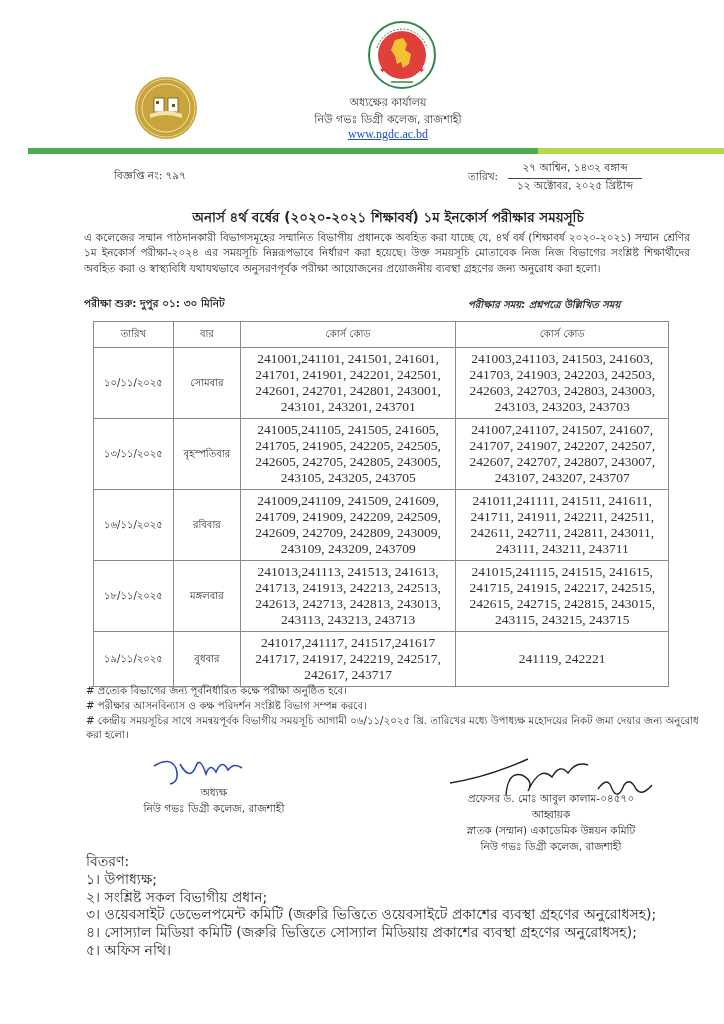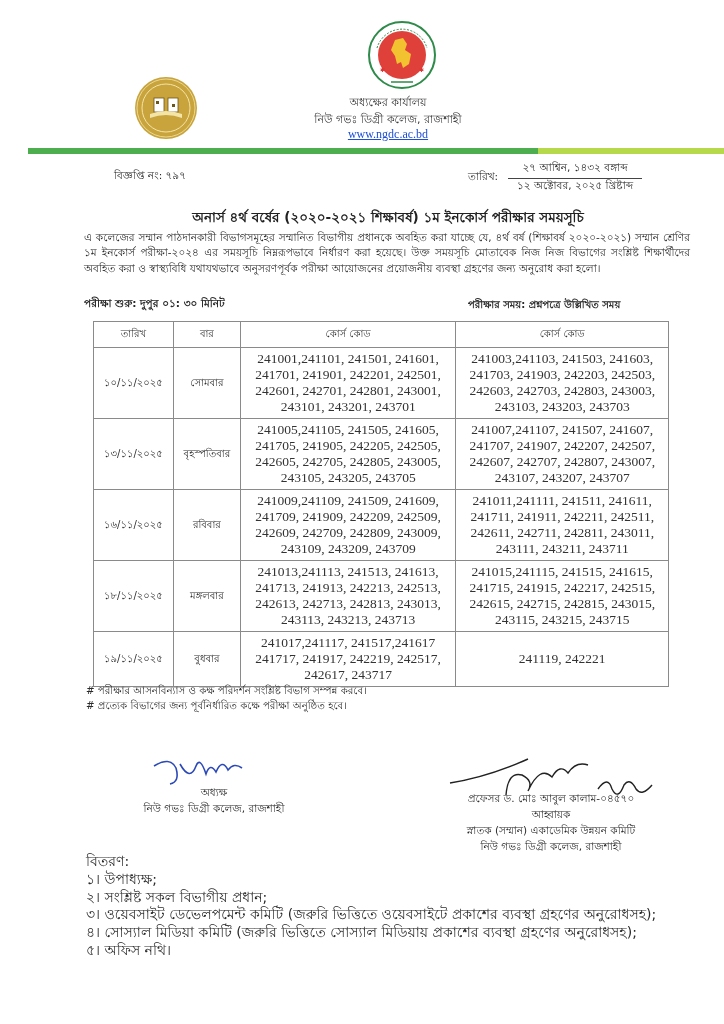--- a/index.html
+++ b/index.html
@@ -20,21 +20,21 @@
   #bar .g1 { flex: 0 0 510px; background: #4cae4f; }
   #bar .g2 { flex: 1; background: #b5d94a; }
   .small { font-size: 10.5px; }
   #memo { left: 88px; top: 168px; }
   #date-label { left: 442px; top: 169px; }
   #date-bangla { left: 482px; top: 160px; width: 134px; text-align: center; border-bottom: 1px solid #444; padding-bottom: 1px; }
   #date-greg { left: 482px; top: 178px; width: 134px; text-align: center; }
   #title { left: 0; width: 724px; top: 207px; text-align: center; font-size: 13.5px; font-weight: bold; color: #222; }
   #para { left: 58px; top: 230px; width: 606px; font-size: 10.5px; line-height: 15.4px; text-align: justify; }
   #start { left: 58px; top: 296px; font-size: 10.5px; font-weight: bold; }
-  #duration { left: 442px; top: 297px; font-size: 10px; font-weight: bold; }
+  #duration { left: 442px; top: 297px; font-size: 10px; font-weight: bold; font-style: italic; }
   
   #sched { left: 67px; top: 321px; width: 576px; border-collapse: collapse; }
   #sched td, #sched th { border: 1.5px solid #8a8a8a; text-align: center; vertical-align: middle; padding: 0; }
   #sched th { font-weight: normal; font-size: 10px; height: 25px; color: #333; }
   #sched td.date, #sched td.day { font-size: 10px; }
   #sched td.codes { font-family: "Liberation Serif", serif; font-size: 13.5px; line-height: 16px; color: #333; padding: 1px 2px; }
   #sched tr.r td { height: 68px; }
   #sched tr.last td { height: 52px; }
   
   #notes { left: 60px; top: 684px; width: 620px; font-size: 10.2px; line-height: 14.8px; }
@@ -140,22 +140,23 @@
     <tr class="last">
       <td class="date">১৯/১১/২০২৫</td>
       <td class="day">বুধবার</td>
       <td class="codes">241017,241117, 241517,241617 241717, 241917, 242219, 242517, 242617, 243717</td>
       <td class="codes">241119, 242221</td>
     </tr>
   </tbody>
 </table>
 
 <div id="notes" class="abs">
+  <div># প্রত্যেক বিভাগের জন্য পূর্বনির্ধারিত কক্ষে পরীক্ষা অনুষ্ঠিত হবে।</div>
   <div># পরীক্ষার আসনবিন্যাস ও কক্ষ পরিদর্শন সংশ্লিষ্ট বিভাগ সম্পন্ন করবে।</div>
-  <div># প্রত্যেক বিভাগের জন্য পূর্বনির্ধারিত কক্ষে পরীক্ষা অনুষ্ঠিত হবে।</div>
+  <div># কেন্দ্রীয় সময়সূচির সাথে সমন্বয়পূর্বক বিভাগীয় সময়সূচি আগামী ০৬/১১/২০২৫ খ্রি. তারিখের মধ্যে উপাধ্যক্ষ মহোদয়ের নিকট জমা দেয়ার জন্য অনুরোধ করা হলো।</div>
 </div>
 
 <svg class="scribble" style="left:150px; top:752px;" width="100" height="40">
   <path d="M4 14 Q20 4 26 16 Q30 30 20 32 M30 12 Q40 30 46 14 Q50 4 56 22 Q60 10 66 20 Q72 6 78 18 Q84 10 92 16" fill="none" stroke="#2c49b8" stroke-width="1.6"></path>
 </svg>
 <div id="sig-left" class="abs sig">
   <div>অধ্যক্ষ</div>
   <div>নিউ গভঃ ডিগ্রী কলেজ, রাজশাহী</div>
 </div>
 

